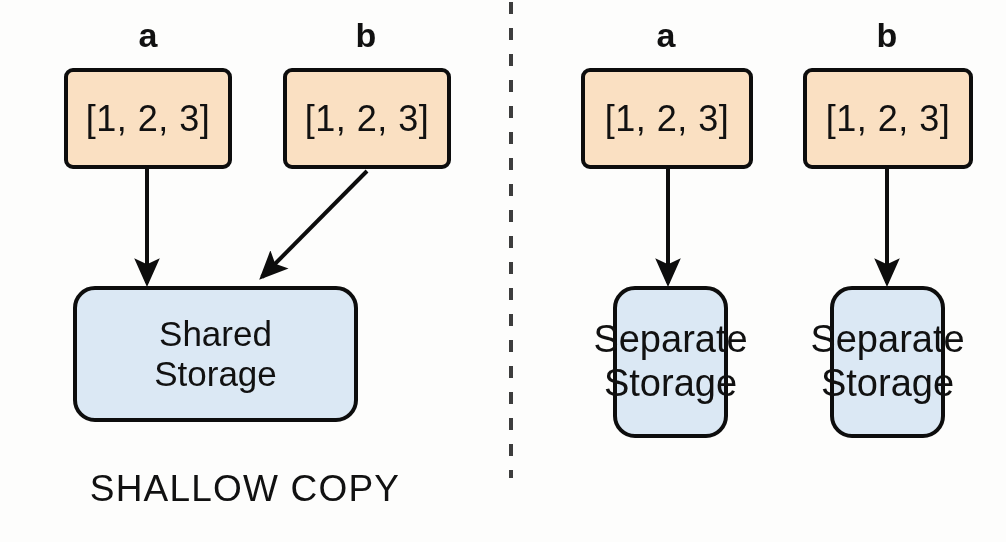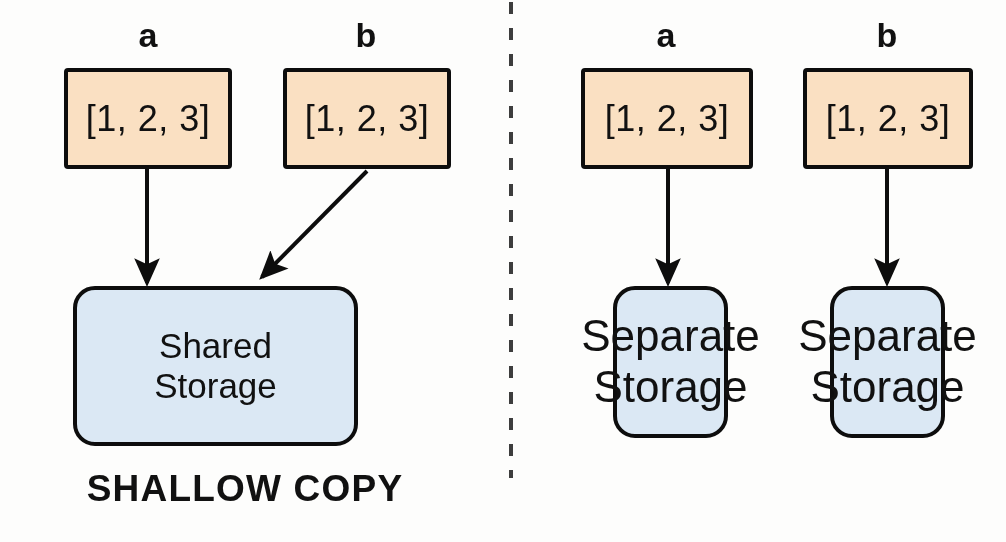--- a/index.html
+++ b/index.html
@@ -31,61 +31,61 @@
     border: 4px solid #0d0d0d;
     display: flex;
     align-items: center;
     justify-content: center;
     text-align: center;
     color: #111111;
     z-index: 3;
   }
   .node.var {
     background: #fae0c2;
-    border-radius: 4px;
+    border-radius: 9px;
     font-size: 36px;
     letter-spacing: 0.5px;
   }
   .node.store {
     background: #dbe8f4;
     border-radius: 22px;
-    font-size: 44px;
+    font-size: 38px;
     line-height: 1.15;
   }
   .node.store.wide {
     font-size: 35px;
   }
   .var-label {
     position: absolute;
     font-size: 34px;
     font-weight: bold;
     color: #111111;
     text-align: center;
     z-index: 3;
   }
   .section-label {
     position: absolute;
     font-size: 37px;
-    font-weight: bold;
+    font-weight: normal;
     letter-spacing: 1.2px;
     color: #111111;
     text-align: center;
     z-index: 3;
   }
   .lbl-a1 { left: 104px; top: 16px;  width: 88px; }
   .lbl-b1 { left: 322px; top: 16px;  width: 88px; }
   .lbl-a2 { left: 622px; top: 16px;  width: 88px; }
   .lbl-b2 { left: 843px; top: 16px;  width: 88px; }
 
   .box-a1 { left: 64px;  top: 68px;  width: 168px; height: 101px; }
   .box-b1 { left: 283px; top: 68px;  width: 168px; height: 101px; }
   .box-a2 { left: 581px; top: 68px;  width: 172px; height: 101px; }
   .box-b2 { left: 803px; top: 68px;  width: 170px; height: 101px; }
 
-  .box-shared   { left: 73px;  top: 286px; width: 285px; height: 160px; }
+  .box-shared   { left: 73px;  top: 286px; width: 285px; height: 136px; }
   .box-sep-a    { left: 613px; top: 286px; width: 115px; height: 152px; }
   .box-sep-b    { left: 830px; top: 286px; width: 115px; height: 152px; }
 
   .sec-shallow { left: 20px;  top: 468px; width: 450px; }
   .sec-deep    { left: 575px; top: 468px; width: 420px; }
 </style>
 </head>
 <body>
 
 <div id="canvas">

